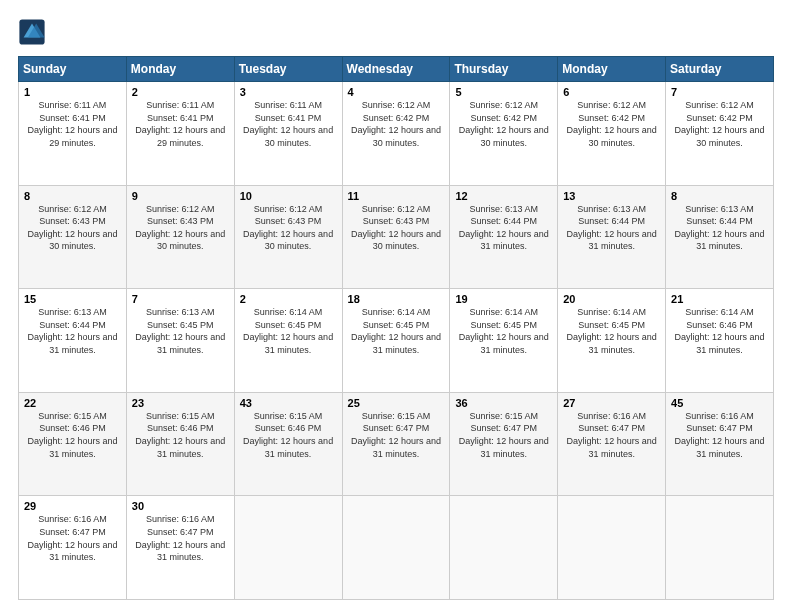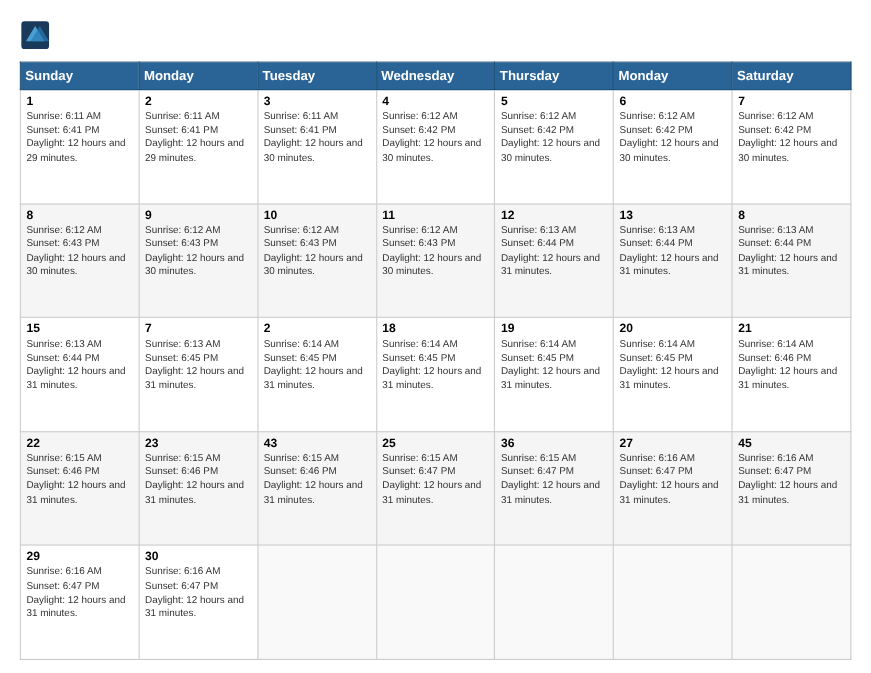--- a/index.html
+++ b/index.html
@@ -82,20 +82,21 @@
       font-size: 11px;
       font-weight: bold;
       color: #000;
       display: block;
       margin-bottom: 1px;
     }
     .day-info {
       font-size: 9px;
       color: #333;
       line-height: 1.4;
+      text-align: center;
     }
     .empty-cell {
       background: #f9f9f9 !important;
     }
     table {
       border-collapse: collapse;
       width: 100%;
     }
   </style>
 </head>

